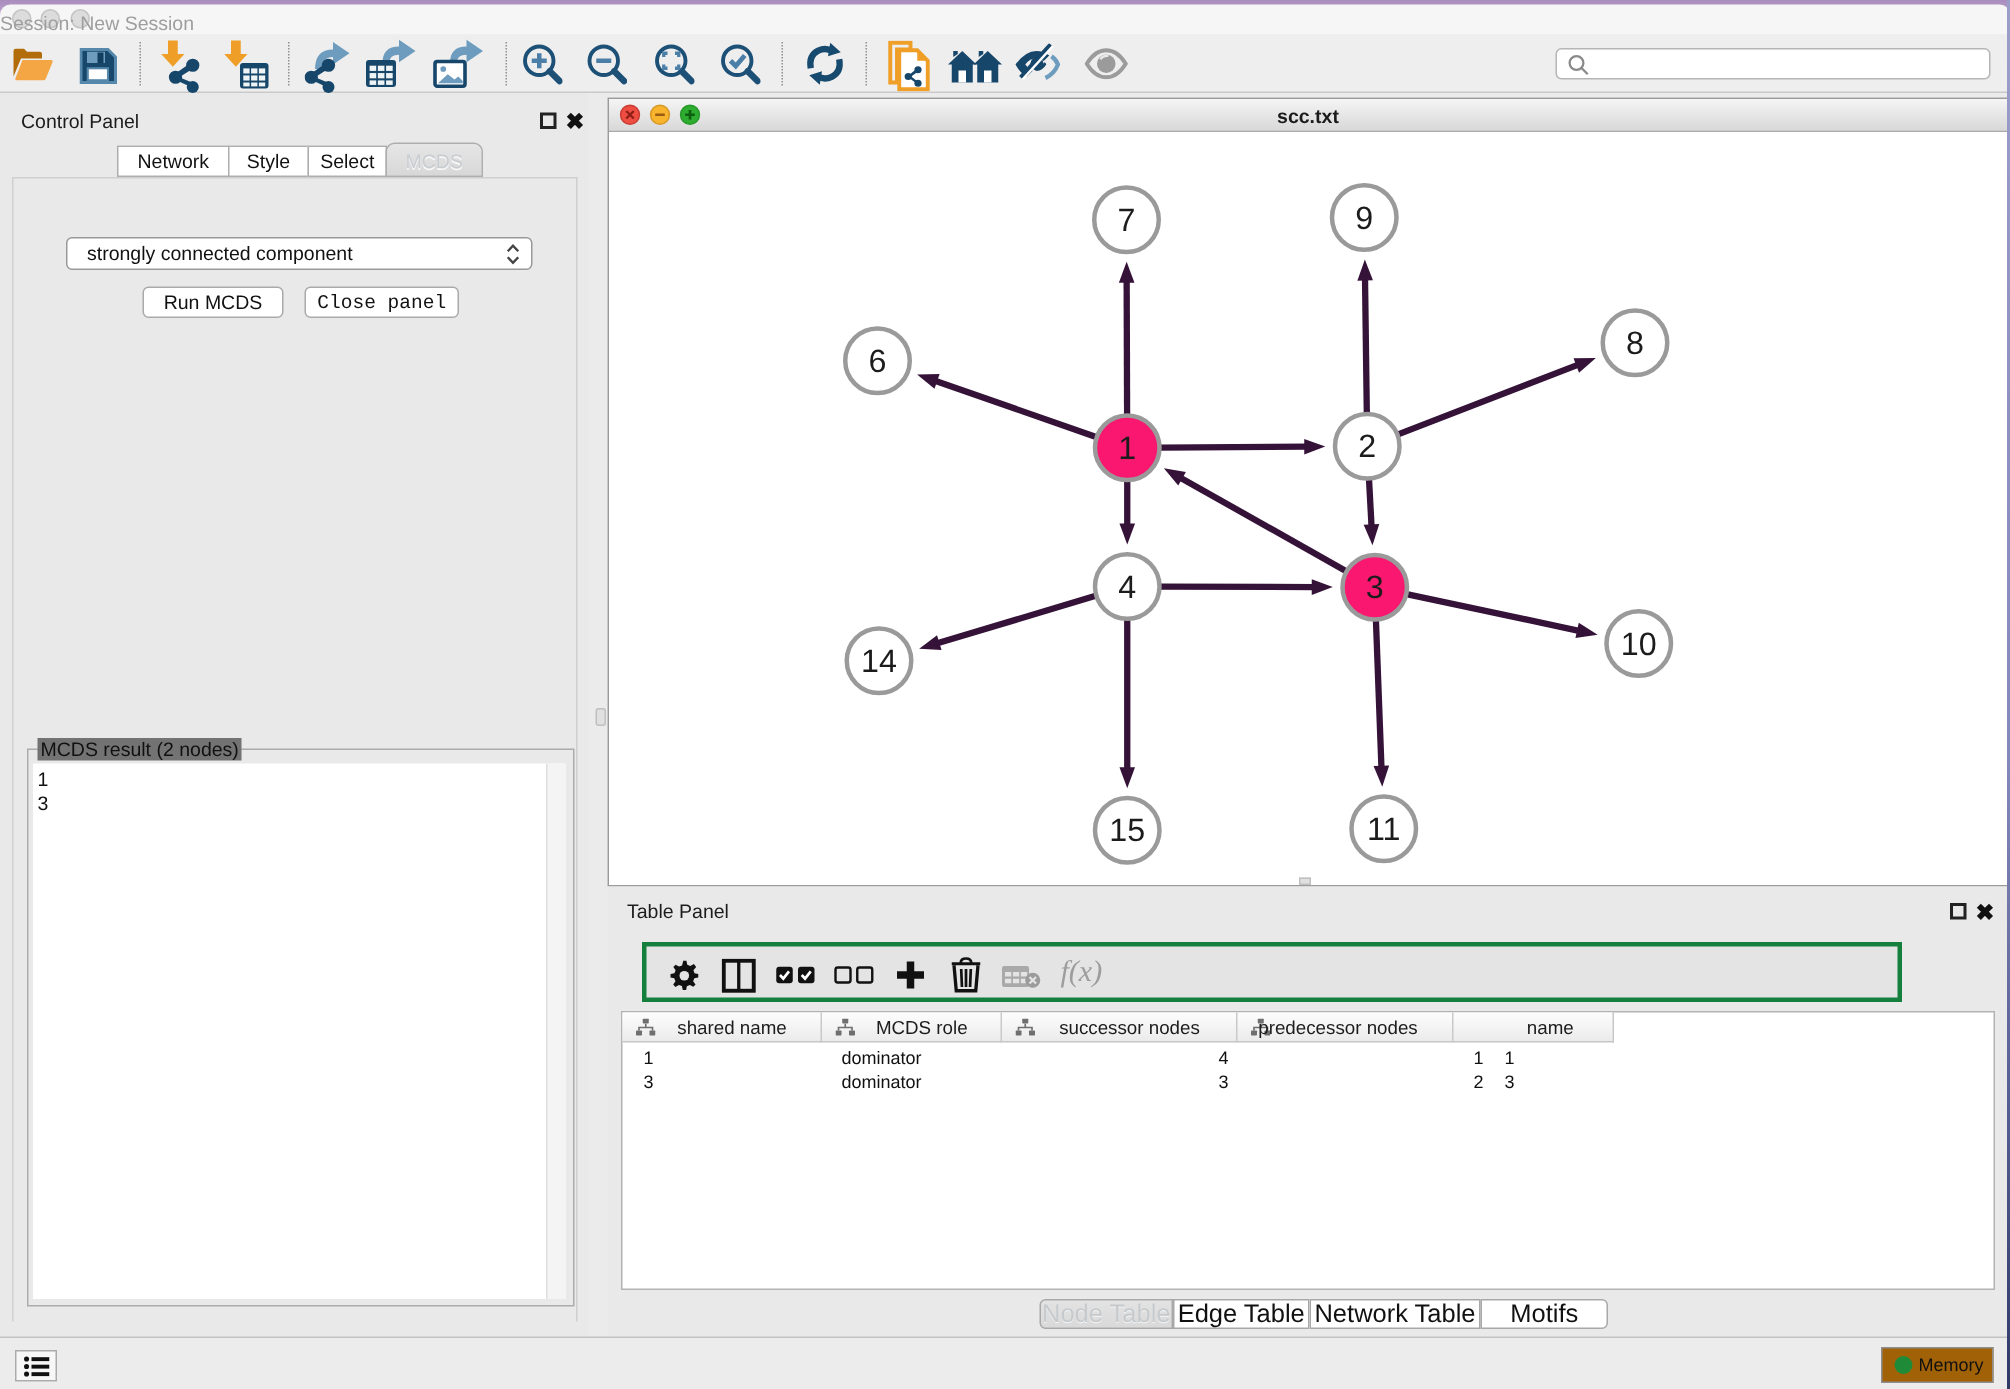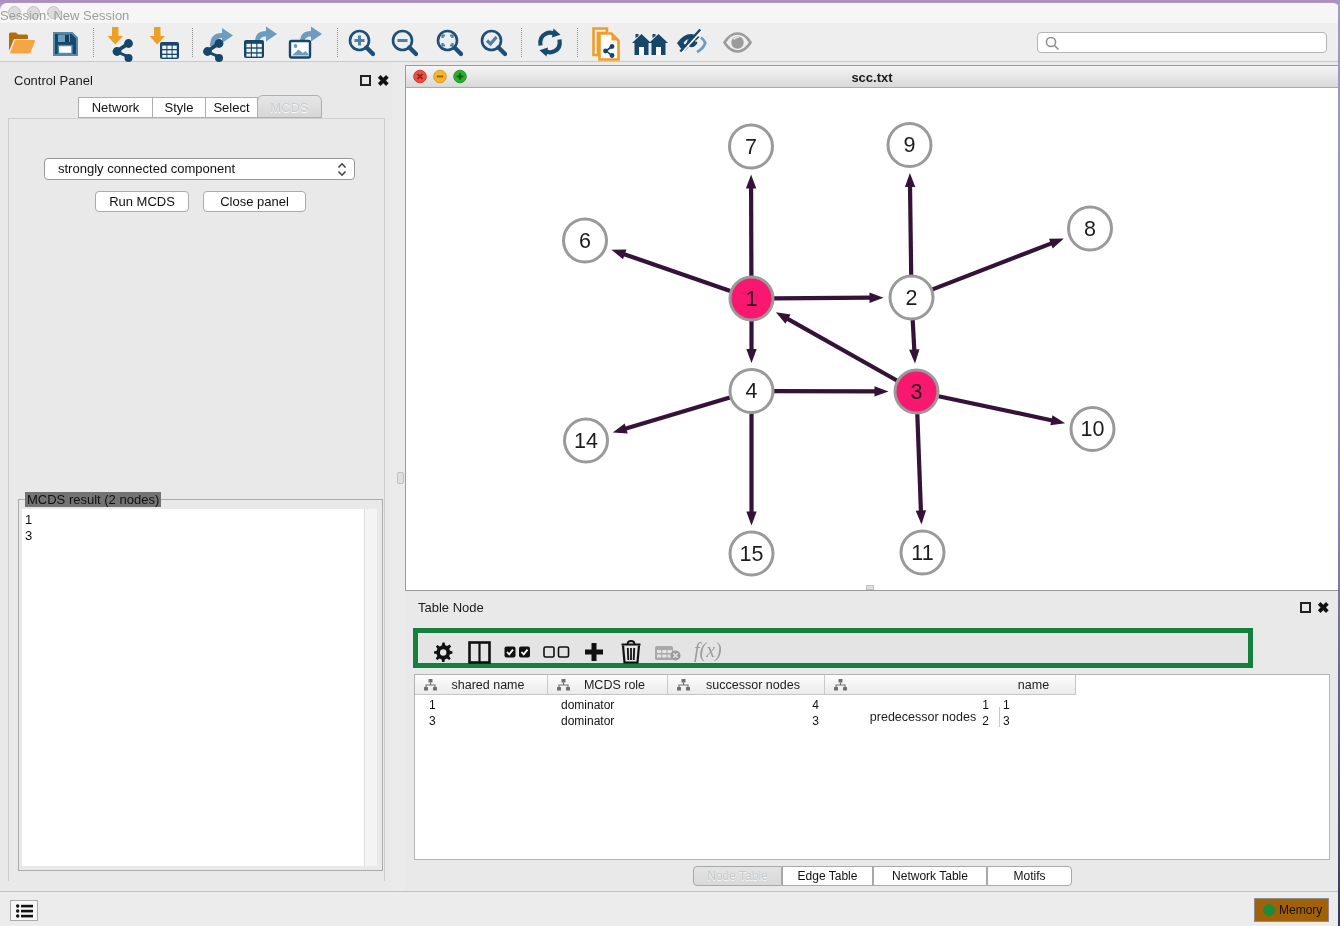--- a/index.html
+++ b/index.html
@@ -33,26 +33,26 @@
 #mcdsbox { position:absolute; left:22px; top:447px; width:355px; height:357px; background:#ffffff; font-size:13px; color:#111; }
 #mcdsbox .sb { position:absolute; right:0; top:0; width:13px; height:100%; background:#f4f4f4; border-left:1px solid #e0e0e0; }
 
 #netwin { left:405px; top:65px; width:934px; height:526px; border:1px solid #9b9b9b; background:#ffffff; }
 #nettitle { position:absolute; left:0; top:0; width:100%; height:22px; background:linear-gradient(#f5f5f5,#d8d8d8); border-bottom:1px solid #ababab; }
 #netname { position:absolute; top:4px; width:100%; text-align:center; font-size:13px; font-weight:bold; color:#1a1a1a; }
 #graph { position:absolute; left:0; top:23px; }
 
 #tpanel { left:405px; top:591px; width:935px; height:300px; background:#e9e9e9; }
 #tphead { position:absolute; left:13px; top:9px; font-size:13px; color:#1c1c1c; }
-#ttoolbar { position:absolute; left:8px; top:37px; width:840px; height:40px; background:#e4e4e4; border:5px solid #15803d; }
+#ttoolbar { position:absolute; left:23px; top:37px; width:840px; height:40px; background:#e4e4e4; border:3px solid #15803d; }
 #ttable { position:absolute; left:9px; top:83px; width:916px; height:186px; background:#ffffff; border:1px solid #b3b3b3; }
 #thead { position:absolute; left:0; top:0; width:661px; height:20px; background:linear-gradient(#fdfdfd,#ebebeb); border-bottom:1px solid #c6c6c6; border-right:1px solid #c6c6c6; }
 .th { position:absolute; top:0; height:20px; font-size:12.5px; color:#1c1c1c; text-align:center; line-height:20px; border-right:1px solid #c9c9c9; }
 .td { position:absolute; font-size:12px; color:#111; height:16px; line-height:16px; }
-.ttab { position:absolute; top:275px; height:20px; background:#ffffff; border:1px solid #a8a8a8; font-size:12px; color:#111; text-align:center; line-height:18px; }
+.ttab { position:absolute; top:275px; height:20px; background:#ffffff; border:1px solid #a8a8a8; font-size:17px; color:#111; text-align:center; line-height:18px; }
 .ttabsel { background:linear-gradient(#e3e3e3,#d9d9d9); color:#c6cacd; text-shadow:0 1px 0 #f5f5f5; }
 
 #statusbar { left:0; top:891px; width:1340px; height:35px; background:#ececec; border-top:1px solid #c2c2c2; }
 #listbtn { position:absolute; left:10px; top:8px; width:28px; height:21px; background:#f7f7f7; border:1px solid #ababab; }
 #membtn { position:absolute; left:1254px; top:6px; width:75px; height:24px; background:#a16207; border:1px solid #8d8d8d; font-size:12px; color:#111; }
 </style>
 </head>
 <body>
 <div class="abs" id="deskstrip"></div>
 <div class="abs" id="titlebar">
@@ -230,21 +230,21 @@
   <div class="tab" style="left:205px; top:35px; width:53px;">Select</div>
   <div class="tab tabsel" style="left:257px; top:33px; width:65px; height:23px; line-height:23px; border-radius:6px 6px 0 0;">MCDS</div>
   <div id="cpbody"></div>
   <div id="optselect">strongly connected component
     <svg style="position:absolute; right:7px; top:3px;" width="10" height="15" viewBox="0 0 10 15">
         <path d="M1.5 5.5 L5 1.8 L8.5 5.5" fill="none" stroke="#444" stroke-width="1.6"></path>
         <path d="M1.5 9.5 L5 13.2 L8.5 9.5" fill="none" stroke="#444" stroke-width="1.6"></path>
       </svg>
   </div>
   <div class="btn" style="left:95px; width:94px;">Run MCDS</div>
-  <div class="btn" style="left:203px; width:103px;">Close panel</div>
+  <div class="btn" style="left:203px; width:103px;font-family:Liberation Mono, monospace;">Close panel</div>
   <div id="fieldset"></div>
   <div id="legend">MCDS result (2 nodes)</div>
   <div id="mcdsbox">
       <div style="padding:3px 0 0 3px; line-height:16px;">1<br>3</div>
       <div class="sb"></div>
     </div>
 </div>
 <div class="abs" id="netwin">
   <div id="nettitle">
     <svg style="position:absolute; left:7px; top:3px;" width="60" height="15" viewBox="0 0 60 15">
@@ -314,21 +314,21 @@
       <text x="503.5" y="63.4">9</text>
       <text x="686.5" y="347.4">10</text>
       <text x="516.5" y="470.9">11</text>
       <text x="180.0" y="358.9">14</text>
       <text x="345.5" y="471.9">15</text>
     </g>
   </svg>
   </div>
 </div>
 <div class="abs" id="tpanel">
-  <div id="tphead">Table Node</div>
+  <div id="tphead">Table Panel</div>
   <div class="floatbtn" style="left:895px; top:11px;"></div>
   <div class="closex" style="left:912px; top:8px;">✖</div>
   <div id="ttoolbar">
 
     <svg style="position:absolute; left:14px; top:9px;" width="21" height="21" viewBox="0 0 21 21">
       <path fill="#111" d="M10.5 0.5 L12.6 0.5 L13.2 3.2 L15.2 4 L17.6 2.6 L19.1 4.6 L17.3 6.8 L18 8.8 L20.5 9.4 L20.5 11.6 L17.9 12.2 L17.1 14.2 L18.7 16.4 L17.2 17.9 L14.9 16.6 L12.9 17.5 L12.4 20 L10.2 20 L9.6 17.4 L7.6 16.6 L5.3 18 L3.8 16.4 L5.3 14.1 L4.5 12.1 L2 11.6 L2 9.4 L4.6 8.8 L5.4 6.8 L3.9 4.6 L5.4 3.1 L7.7 4.4 L9.7 3.6 Z"></path>
       <circle cx="11.2" cy="10.5" r="3.2" fill="#e4e4e4"></circle>
     </svg>
 
     <svg style="position:absolute; left:50px; top:8px;" width="23" height="23" viewBox="0 0 23 23">
@@ -419,21 +419,21 @@
       <svg class="hicon" style="position:absolute; left:419px; top:4px;" width="13" height="12" viewBox="0 0 13 12">
           <g fill="#6f6f6f">
             <rect x="4.5" y="0" width="4" height="3.4" rx="0.5"></rect>
             <rect x="0" y="8" width="4" height="3.4" rx="0.5"></rect>
             <rect x="9" y="8" width="4" height="3.4" rx="0.5"></rect>
           </g>
           <g stroke="#6f6f6f" stroke-width="1.1" fill="none">
             <path d="M6.5 3.5 L6.5 6 M2 8 L2 6 L11 6 L11 8"></path>
           </g>
         </svg>
-      <div class="th" style="left:418px; width:167px; padding-left:14px;margin-top:32px;">predecessor nodes</div>
+      <div class="th" style="left:387px; width:167px; padding-left:14px;">predecessor nodes</div>
       <div class="th" style="left:577px; width:83px; border-right:none;">name</div>
     </div>
     <div class="td" style="left:14px; top:22px;">1</div>
     <div class="td" style="left:146px; top:22px;">dominator</div>
     <div class="td" style="left:304px; top:22px; width:100px; text-align:right;">4</div>
     <div class="td" style="left:474px; top:22px; width:100px; text-align:right;">1</div>
     <div class="td" style="left:588px; top:22px;">1</div>
     <div class="td" style="left:14px; top:38px;">3</div>
     <div class="td" style="left:146px; top:38px;">dominator</div>
     <div class="td" style="left:304px; top:38px; width:100px; text-align:right;">3</div>

